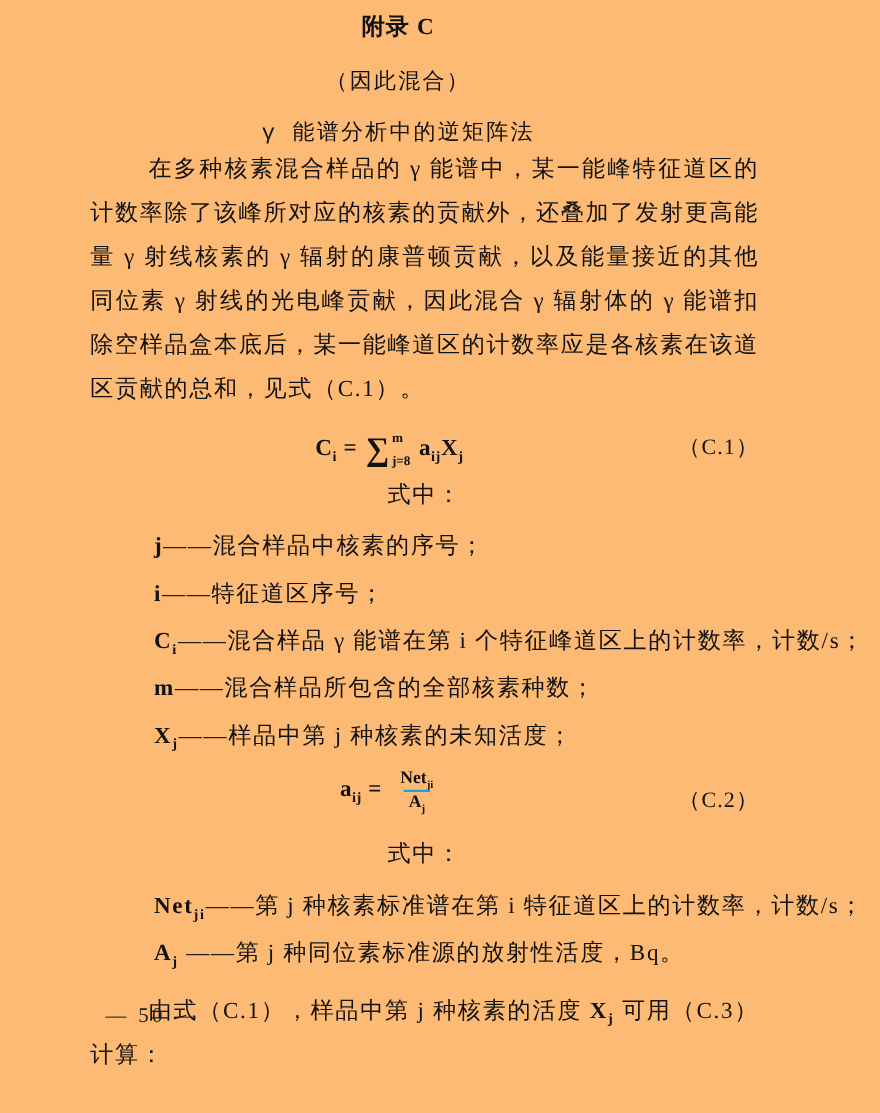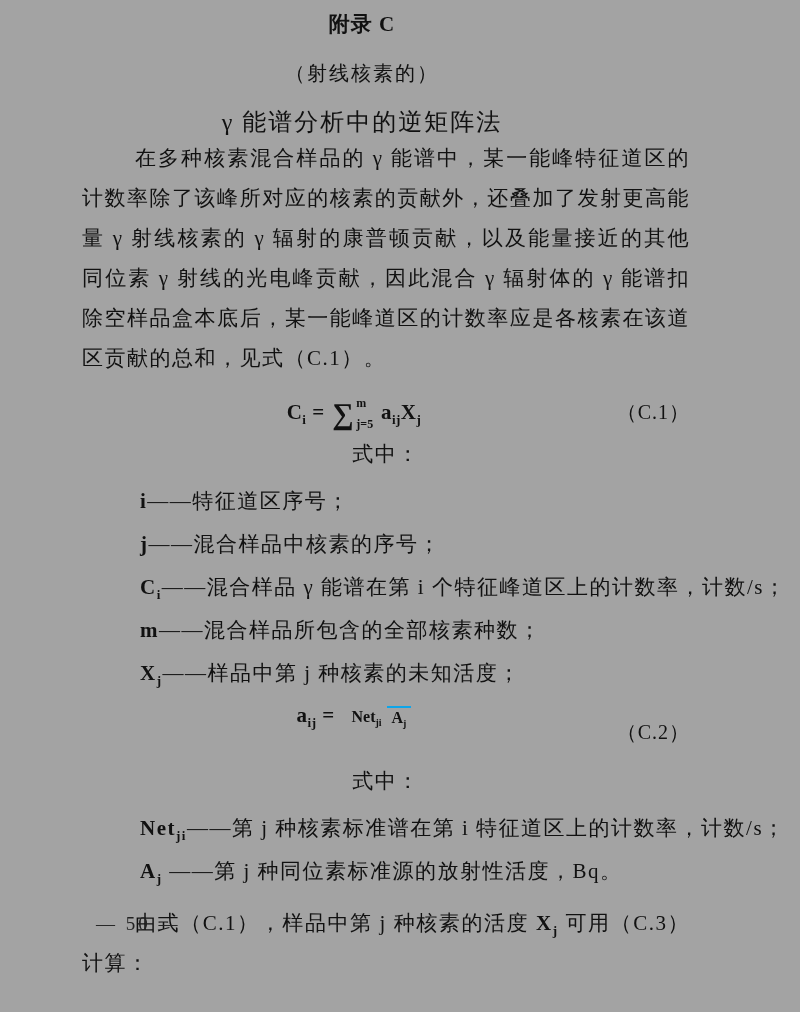--- a/index.html
+++ b/index.html
@@ -1,31 +1,31 @@
 <!DOCTYPE html>
 <html><head>
 <meta charset="utf-8">
 <style>
   html,body { margin:0; padding:0; background:#ffffff; }
   .page {
     position:relative;
     width:800px; height:1012px;
-    background:#a3a3a3;
+    background:#fdba74;
     color:#111;
     font-family:"Liberation Serif","DejaVu Serif",serif;
     overflow:hidden;
   }
   .content { padding:0 110px 0 82px; }
 
   
   .center-block { width:560px; text-align:center; }
 
   .title    { font-size:21px; font-weight:bold; padding-top:10px; letter-spacing:1px; }
   .subtitle { font-size:20px; margin-top:22px; letter-spacing:2px; }
-  .heading  { font-size:24px; margin-top:19px; letter-spacing:2px; }
+  .heading  { font-size:20px; margin-top:19px; letter-spacing:2px;font-family:Liberation Mono, monospace; }
 
   .para {
     font-size:21px; line-height:40px;
     text-align:justify; text-justify:inter-character;
     letter-spacing:1.5px;
     margin:0;
   }
   .para.first { text-indent:53px; }
 
   .where { font-size:21px; line-height:40px; margin:0; letter-spacing:1.5px;text-align:center; }
@@ -57,67 +57,67 @@
   .sigma-wrap { display:inline-flex; align-items:center; vertical-align:middle; margin:0 2px; }
   .sigma { font-size:30px; line-height:30px; font-weight:bold; }
   .sigma-lims {
     display:inline-flex; flex-direction:column; justify-content:space-between;
     height:34px; margin-left:2px; text-align:left;
   }
   .sigma-lims .lim { font-size:12px; line-height:13px; font-weight:bold; letter-spacing:0; }
 
   .frac-line { display:inline-flex; align-items:center; height:58px; }
   .frac {
-    display:inline-flex; flex-direction:row; align-items:center;
+    display:inline-flex; flex-direction:column; align-items:center;
     vertical-align:middle; margin-left:6px;
   }
   .frac .num, .frac .den { font-size:16px; line-height:20px; font-weight:bold; padding:0 5px; letter-spacing:0; }
   .frac .den { border-top:2px solid #0ea5e9; }
 
   .closing { margin-top:10px; }
   .closing .term-b, .closing sub { font-weight:bold; }
 
   .footer {
     position:absolute; left:96px; top:913px;
     font-size:19px; letter-spacing:3px; color:#222;
   }
 </style>
 </head>
 <body>
 
 <div class="page">
   <div class="content">
 
     <div class="center-block title">附录 C</div>
-    <div class="center-block subtitle">（射线核素的）</div>
+    <div class="center-block subtitle">（因此混合）</div>
     <div class="center-block heading">γ 能谱分析中的逆矩阵法</div>
 
     <p class="para first">在多种核素混合样品的 γ 能谱中，某一能峰特征道区的计数率除了该峰所对应的核素的贡献外，还叠加了发射更高能量 γ 射线核素的 γ 辐射的康普顿贡献，以及能量接近的其他同位素 γ 射线的光电峰贡献，因此混合 γ 辐射体的 γ 能谱扣除空样品盒本底后，某一能峰道区的计数率应是各核素在该道区贡献的总和，见式（C.1）。</p>
 
     <div class="eq-row c1">
       <span class="eq">
         <span>C</span><sub>i</sub>
         <span>=</span>
         <span class="sigma-wrap">
           <span class="sigma">∑</span>
           <span class="sigma-lims">
             <span class="lim">m</span>
-            <span class="lim">j=5</span>
+            <span class="lim">j=8</span>
           </span>
         </span>
         <span>a</span><sub>ij</sub><span>X</span><sub>j</sub>
       </span>
       <span class="eq-label">（C.1）</span>
     </div>
 
     <p class="where">式中：</p>
 
     <div class="def-list">
+        <div class="def-item"><span class="term-b">j</span>——混合样品中核素的序号；</div>
         <div class="def-item"><span class="term-b">i</span>——特征道区序号；</div>
-        <div class="def-item"><span class="term-b">j</span>——混合样品中核素的序号；</div>
         <div class="def-item"><span class="term-b">C</span><sub>i</sub>——混合样品 γ 能谱在第 i 个特征峰道区上的计数率，计数/s；</div>
         <div class="def-item"><span class="term-b">m</span>——混合样品所包含的全部核素种数；</div>
         <div class="def-item"><span class="term-b">X</span><sub>j</sub>——样品中第 j 种核素的未知活度；</div>
       </div>
 
     <div class="eq-row c2">
       <span class="eq frac-line">
         <span><span>a</span><sub>ij</sub>
         <span>=</span></span>
         <span class="frac">

